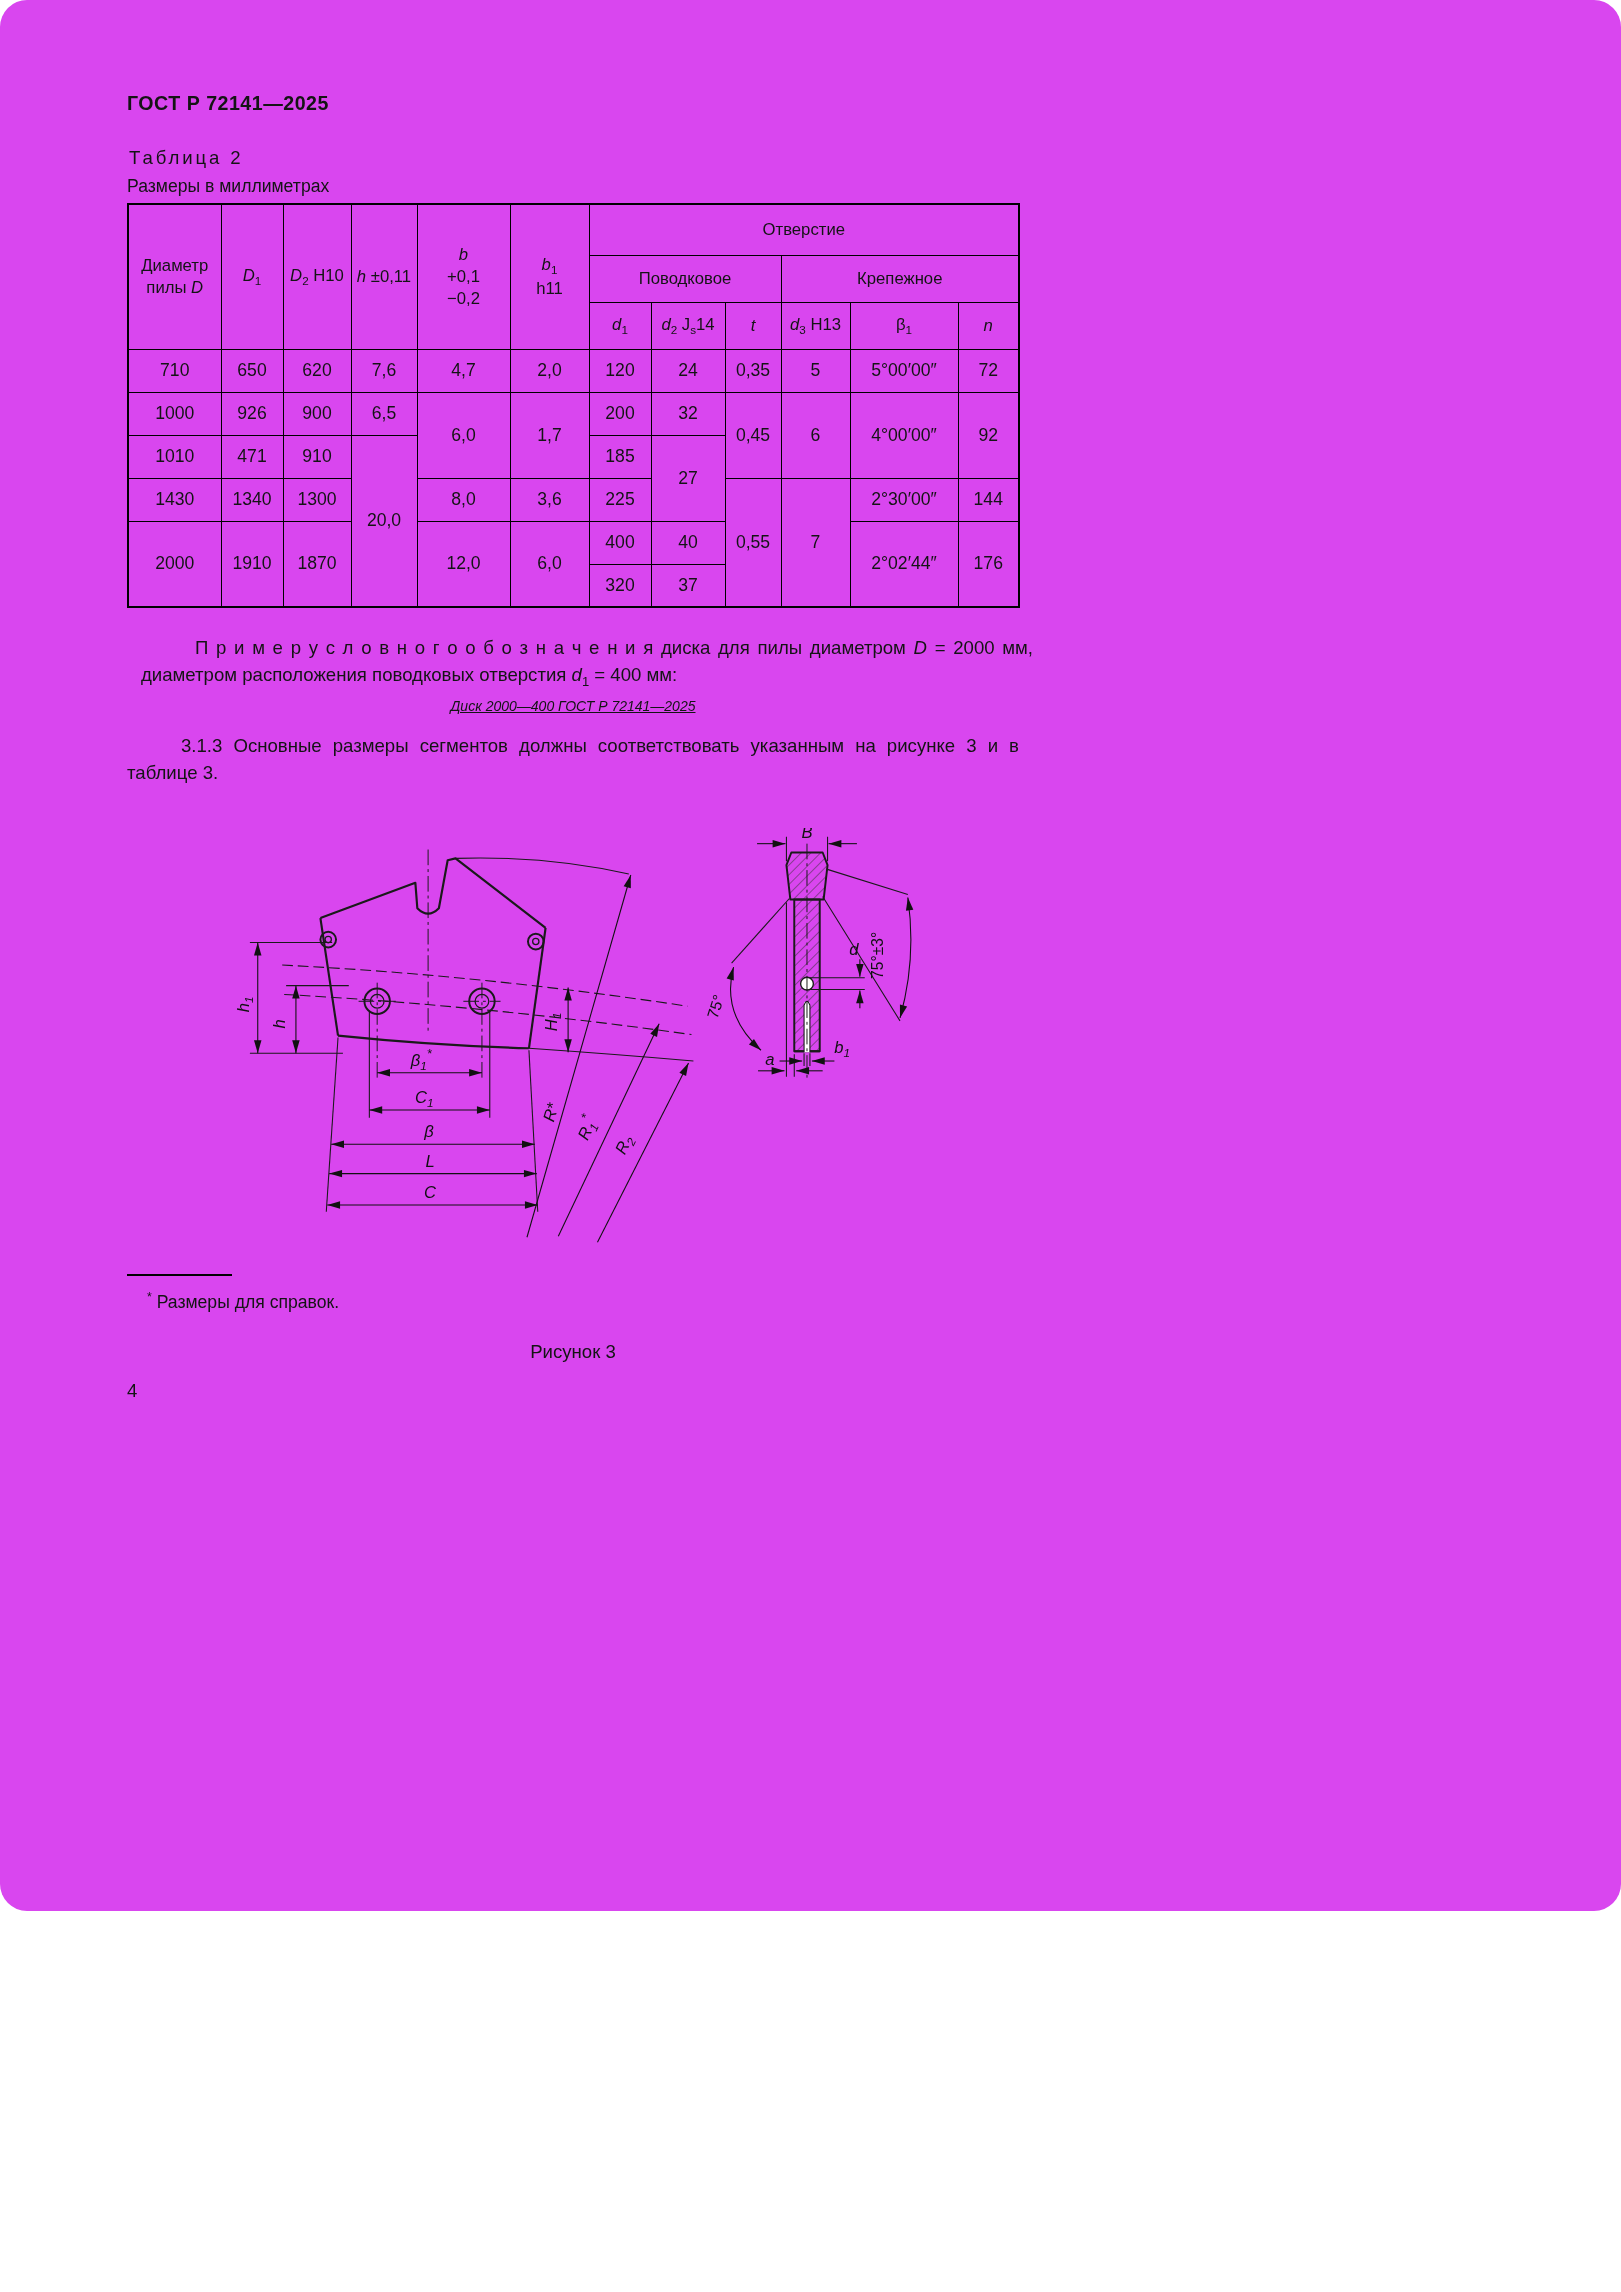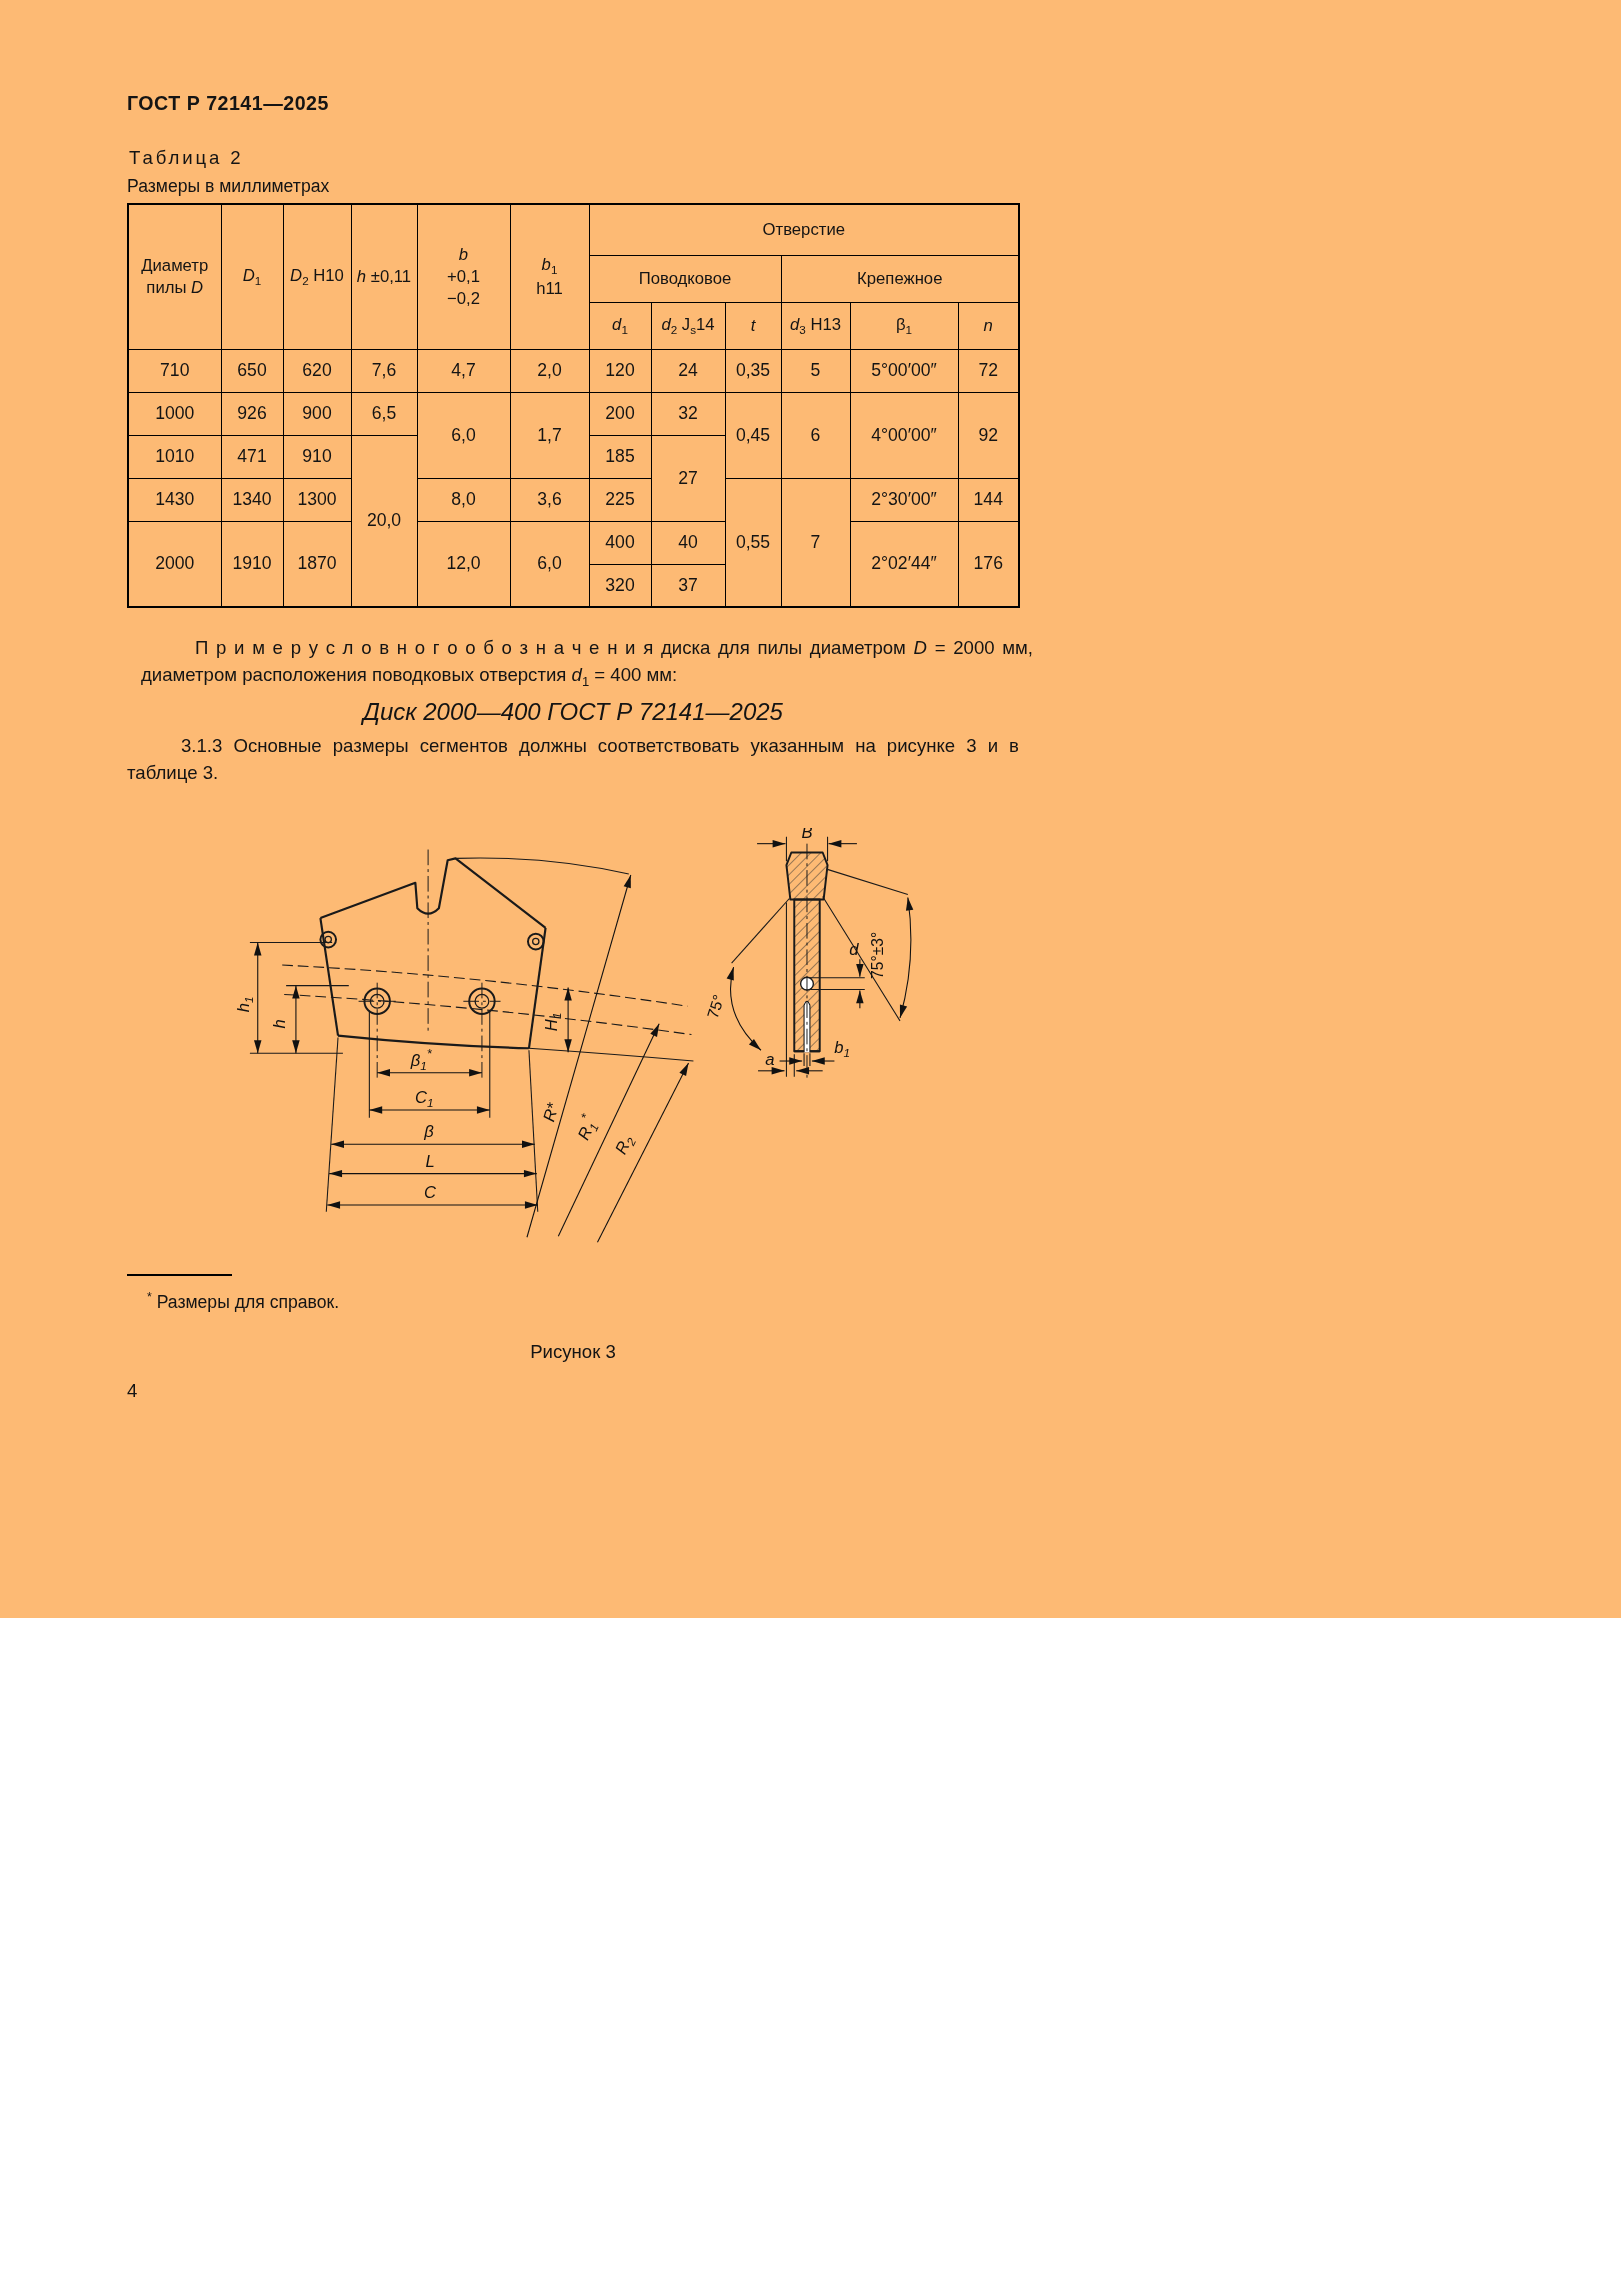--- a/index.html
+++ b/index.html
@@ -1,36 +1,36 @@
 <!DOCTYPE html>
 <html><head>
 <meta charset="utf-8">
 <style>
   * { margin:0; padding:0; box-sizing:border-box; }
   html,body { background:#ffffff; }
   .page {
-    position:relative; width:1621px; height:1618px; background:#fdba74;
-    font-family:"Liberation Sans", sans-serif; color:#141414; overflow:hidden;
+    position:relative; width:1621px; height:1911px; background:#d946ef;
+    font-family:"Liberation Sans", sans-serif; color:#141414; overflow:hidden;border-radius:27px;
   }
   .doc-code { position:absolute; left:127px; top:92px; font-size:19.6px; font-weight:bold; letter-spacing:0.5px; }
   .tbl-caption { position:absolute; left:129px; top:147px; font-size:18.6px; letter-spacing:2.9px; }
   .units { position:absolute; left:127px; top:176px; width:889px; font-size:17.6px; }
 
   table.gost { position:absolute; left:127px; top:203px; width:889px; border-collapse:collapse; table-layout:fixed; border:2px solid #000; }
   table.gost th, table.gost td { border:1.5px solid #000; text-align:center; vertical-align:middle; font-weight:normal; padding:2px 2.9px; }
   table.gost th { font-size:16.7px; line-height:1.3;margin-top:36px; }
   table.gost td { font-size:17.6px; height:43px;margin-left:48px; }
   tr.hr1 th { height:51px; }
   tr.hr2 th { height:47px; }
   tr.hr3 th { height:47px; }
   sub { font-size:70%; }
   sup { font-size:70%; }
 
   .example { position:absolute; left:141px; top:635px; width:892px; font-size:18.6px; line-height:1.45; text-align:justify; text-indent:54px; }
-  .designation { position:absolute; left:127px; top:698px; width:892px; text-align:center; font-style:italic; font-size:24px; }
+  .designation { position:absolute; left:127px; top:698px; width:892px; text-align:center; font-style:italic; font-size:14px;text-decoration:underline; }
   .para313 { position:absolute; left:127px; top:733px; width:892px; font-size:18.6px; line-height:1.45; text-align:justify; text-indent:54px; }
 
   .figure-svg { position:absolute; left:127px; top:828px; }
   .footnote-rule { position:absolute; left:127px; top:1274px; width:105px; border-top:2px solid #000; }
   .footnote { position:absolute; left:147px; top:1290px; font-size:17.6px; }
   .fig-caption { position:absolute; left:127px; top:1341px; width:892px; text-align:center; font-size:18.6px; }
   .page-num { position:absolute; left:127px; top:1380px; font-size:18.6px; }
 
   
   .tk  { stroke:#1a1a1a; stroke-width:2.2; fill:none; stroke-linejoin:round; }

